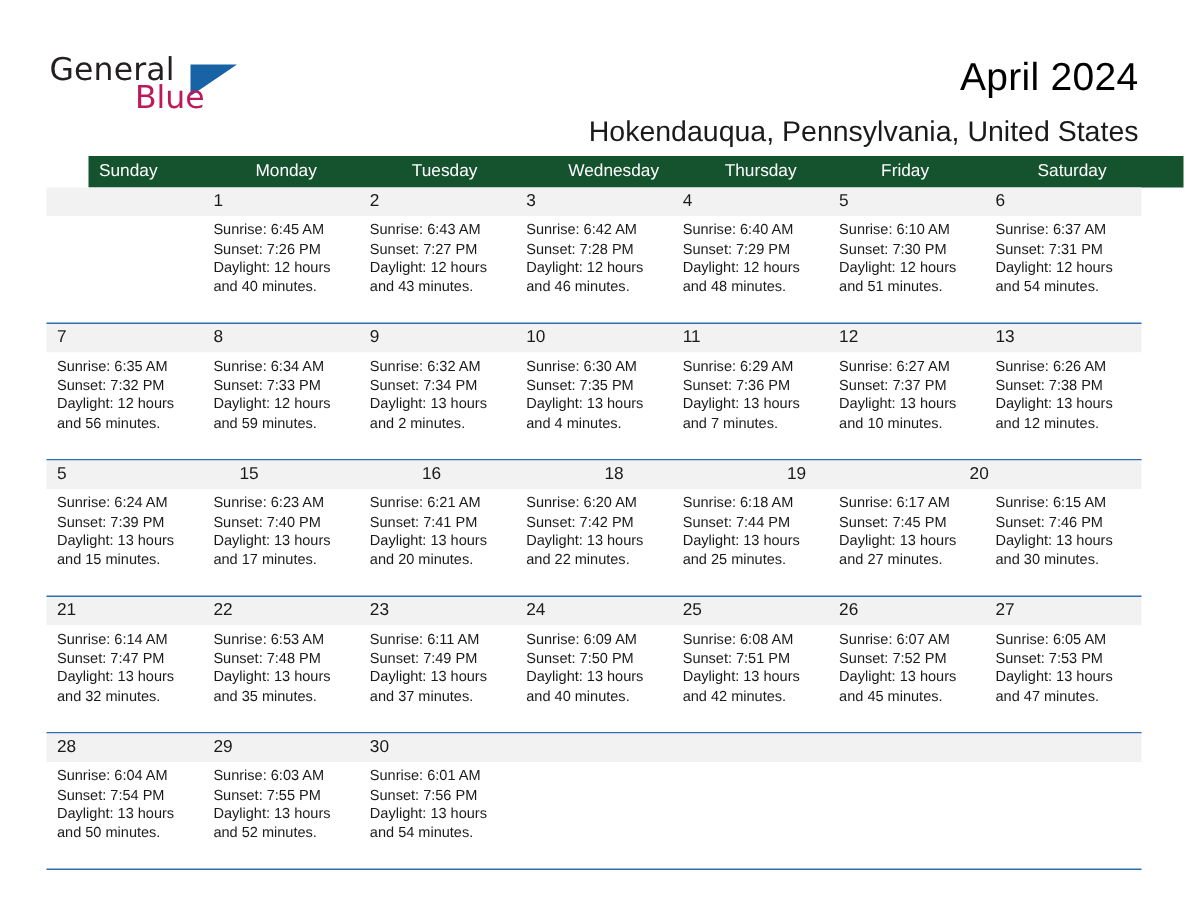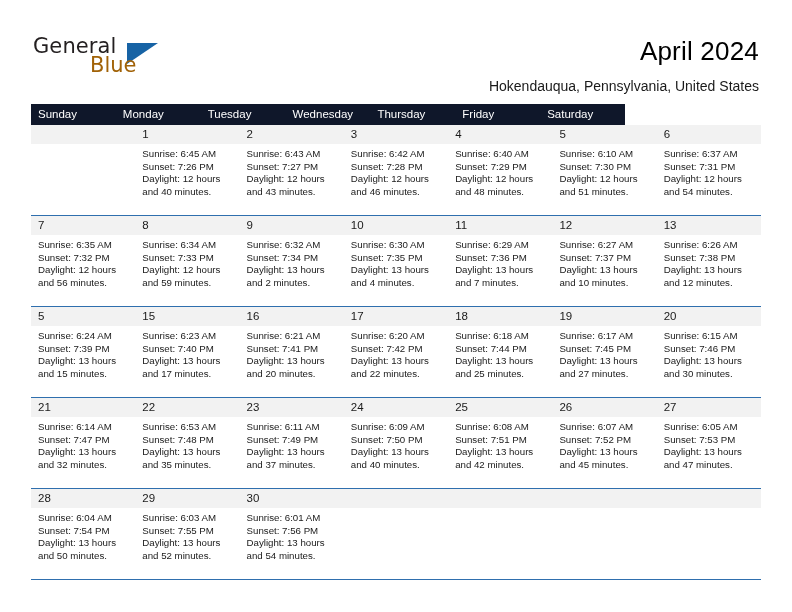--- a/index.html
+++ b/index.html
@@ -43,21 +43,21 @@
     font-size: 21px;
     letter-spacing: 0.1px;
     color: #231f20;
     font-family: "DejaVu Sans", sans-serif;
   }
   .logo-blue {
     position: absolute;
     left: 57px;
     top: 19px;
     font-size: 21px;
-    color: #a16207;
+    color: #be185d;
     font-family: "DejaVu Sans", sans-serif;
   }
   .logo-tri {
     position: absolute;
     left: 94px;
     top: 9px;
     width: 0;
     height: 0;
     border-left: 31px solid #1763a5;
     border-bottom: 21px solid transparent;
@@ -70,37 +70,38 @@
     font-size: 26px;
     font-weight: normal;
     color: #000000;
     text-align: right;
     letter-spacing: 0.2px;
   }
   .subtitle {
     position: absolute;
     right: 33px;
     top: 78px;
-    font-size: 14px;
+    font-size: 19px;
     color: #1a1a1a;
     text-align: center;
   }
 
   
   .calendar {
     position: absolute;
     left: 31px;
     top: 104px;
     width: 730px;
   }
   .weekday-row {
     display: flex;
-    width: 594px;
+    width: 730px;
     height: 21px;
-    background: #0f172a;
+    background: #14532d;
+    margin-left: 28px;
   }
   .weekday {
     flex: 1 1 0;
     color: #ffffff;
     font-size: 11.5px;
     line-height: 21px;
     padding-left: 7px;
     box-sizing: border-box;
     overflow: hidden;
     white-space: nowrap;
@@ -281,21 +282,20 @@
               <div class="info-line">Daylight: 13 hours</div>
               <div class="info-line">and 12 minutes.</div>
             </div>
           </div>
         </div>
         <div class="week">
           <div class="week-numbers">
             <div class="num-cell">5</div>
             <div class="num-cell">15</div>
             <div class="num-cell">16</div>
-            <div class="num-cell">17</div>
             <div class="num-cell">18</div>
             <div class="num-cell">19</div>
             <div class="num-cell">20</div>
           </div>
           <div class="week-body">
             <div class="info-cell">
               <div class="info-line">Sunrise: 6:24 AM</div>
               <div class="info-line">Sunset: 7:39 PM</div>
               <div class="info-line">Daylight: 13 hours</div>
               <div class="info-line">and 15 minutes.</div>

